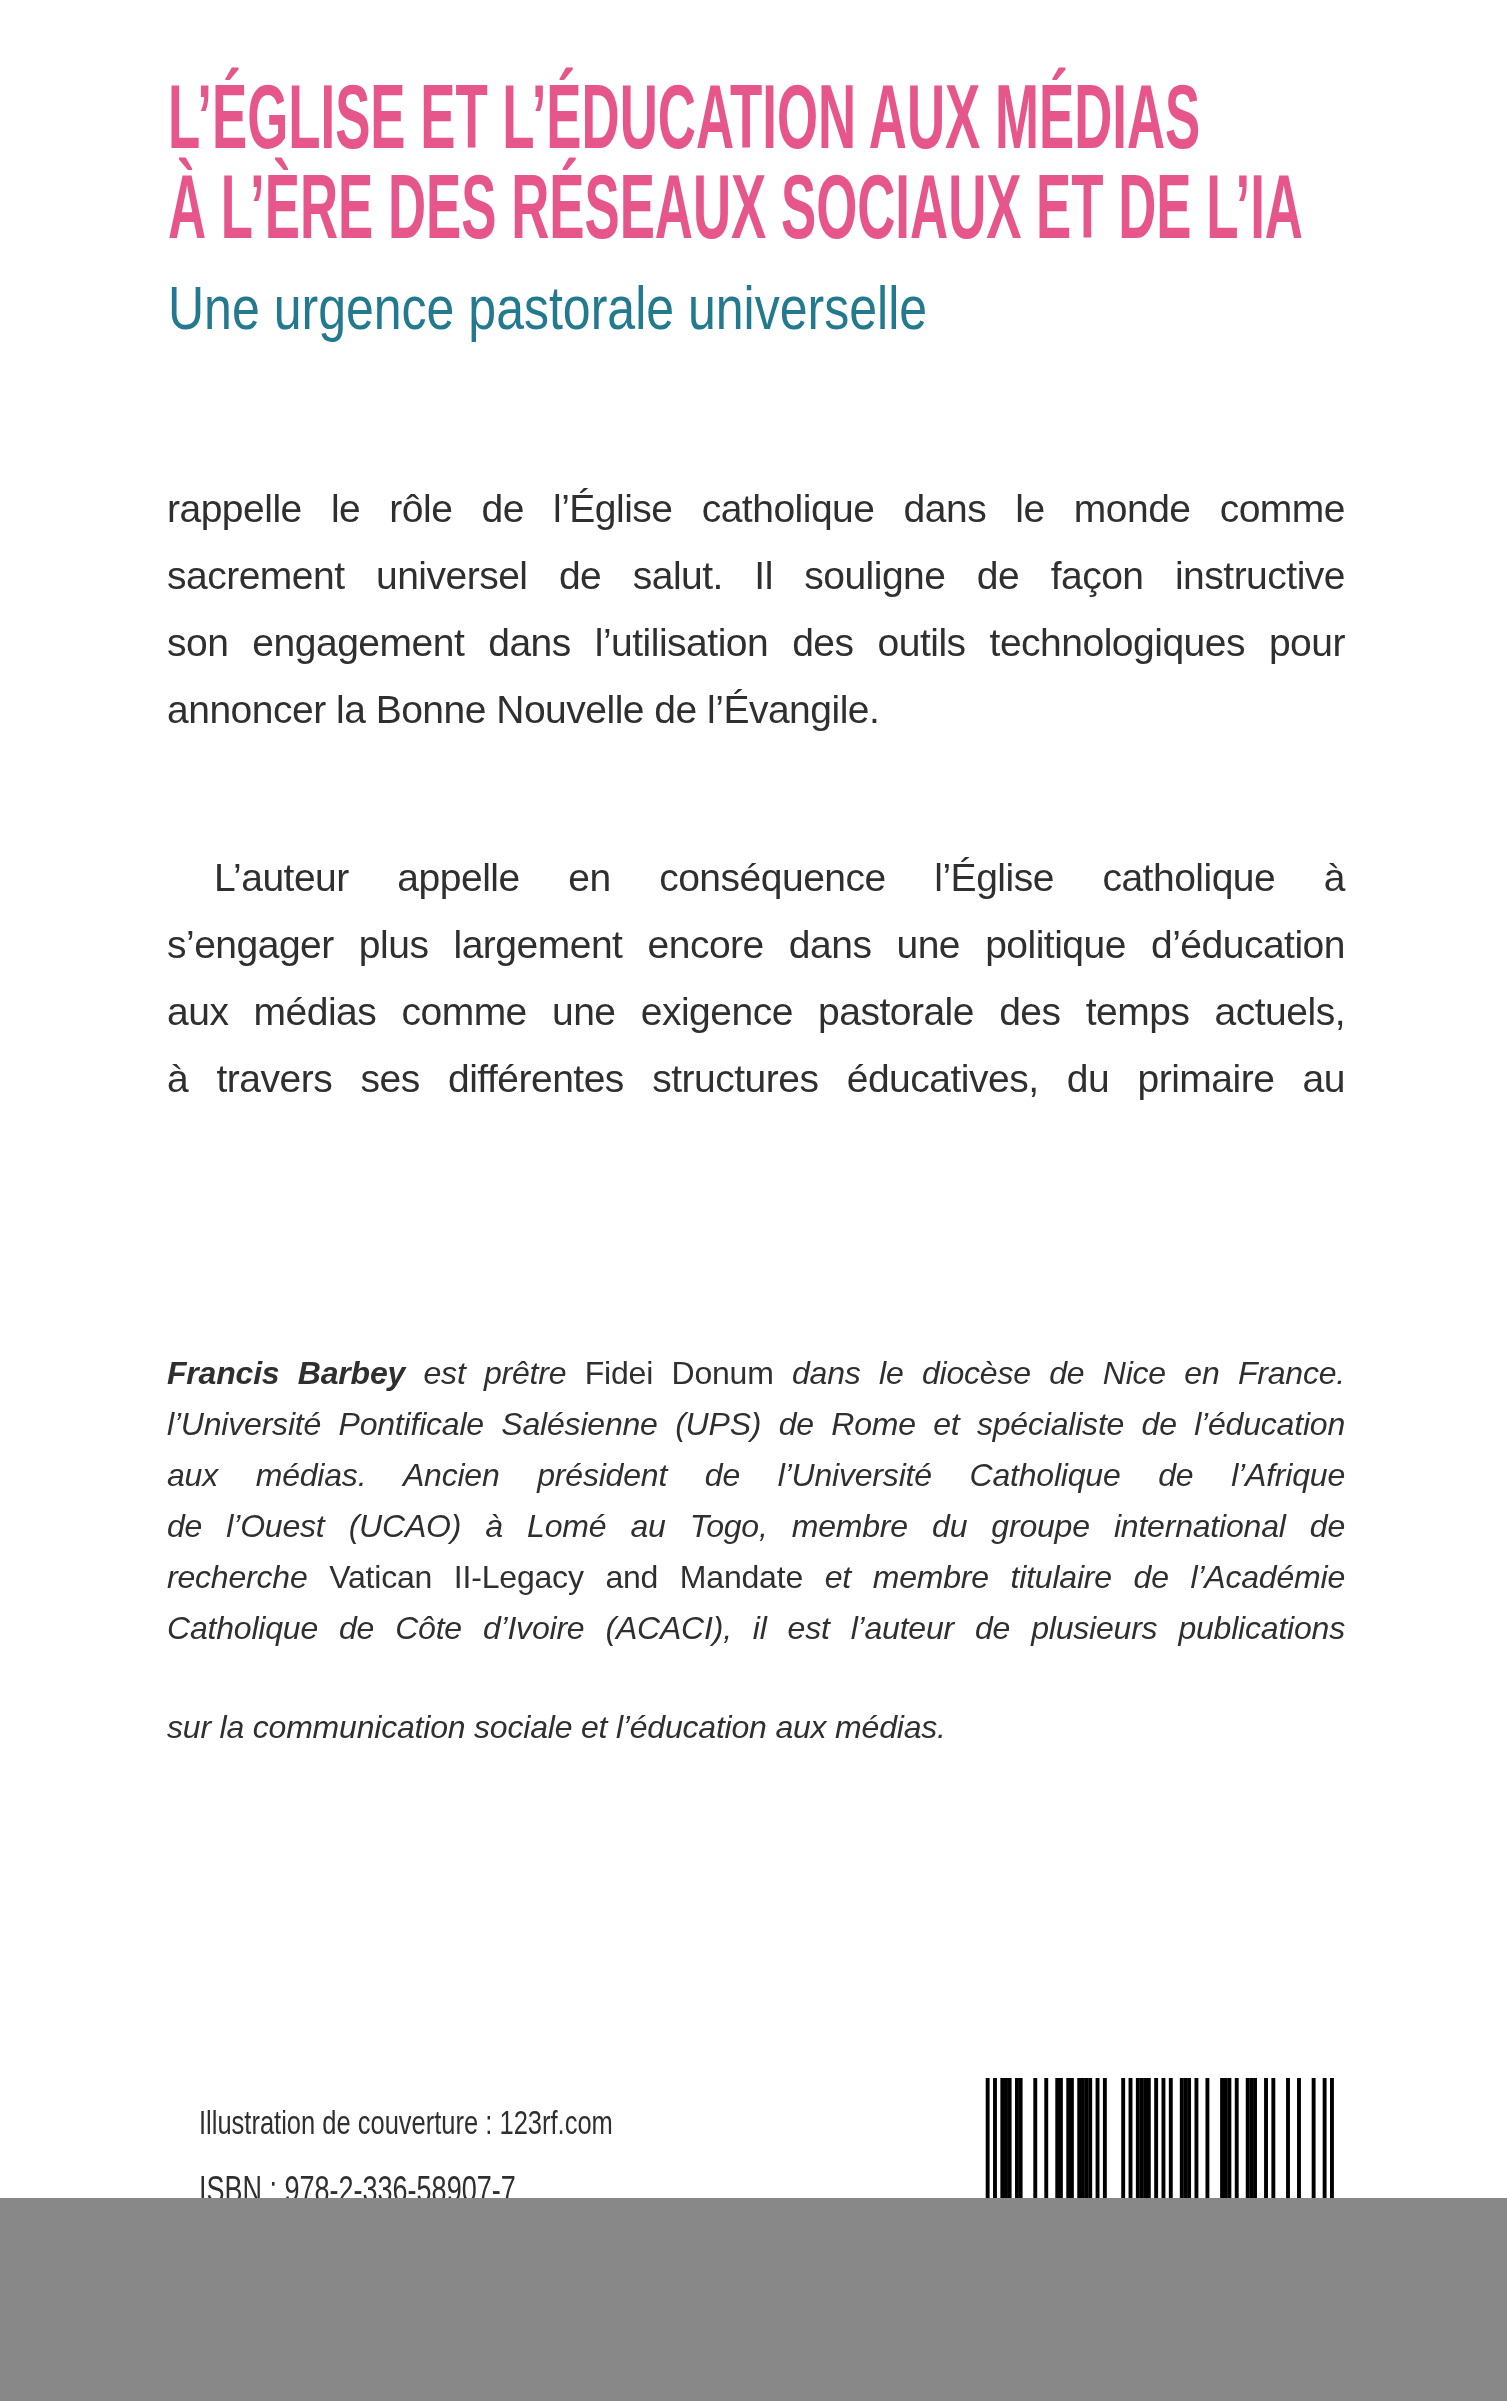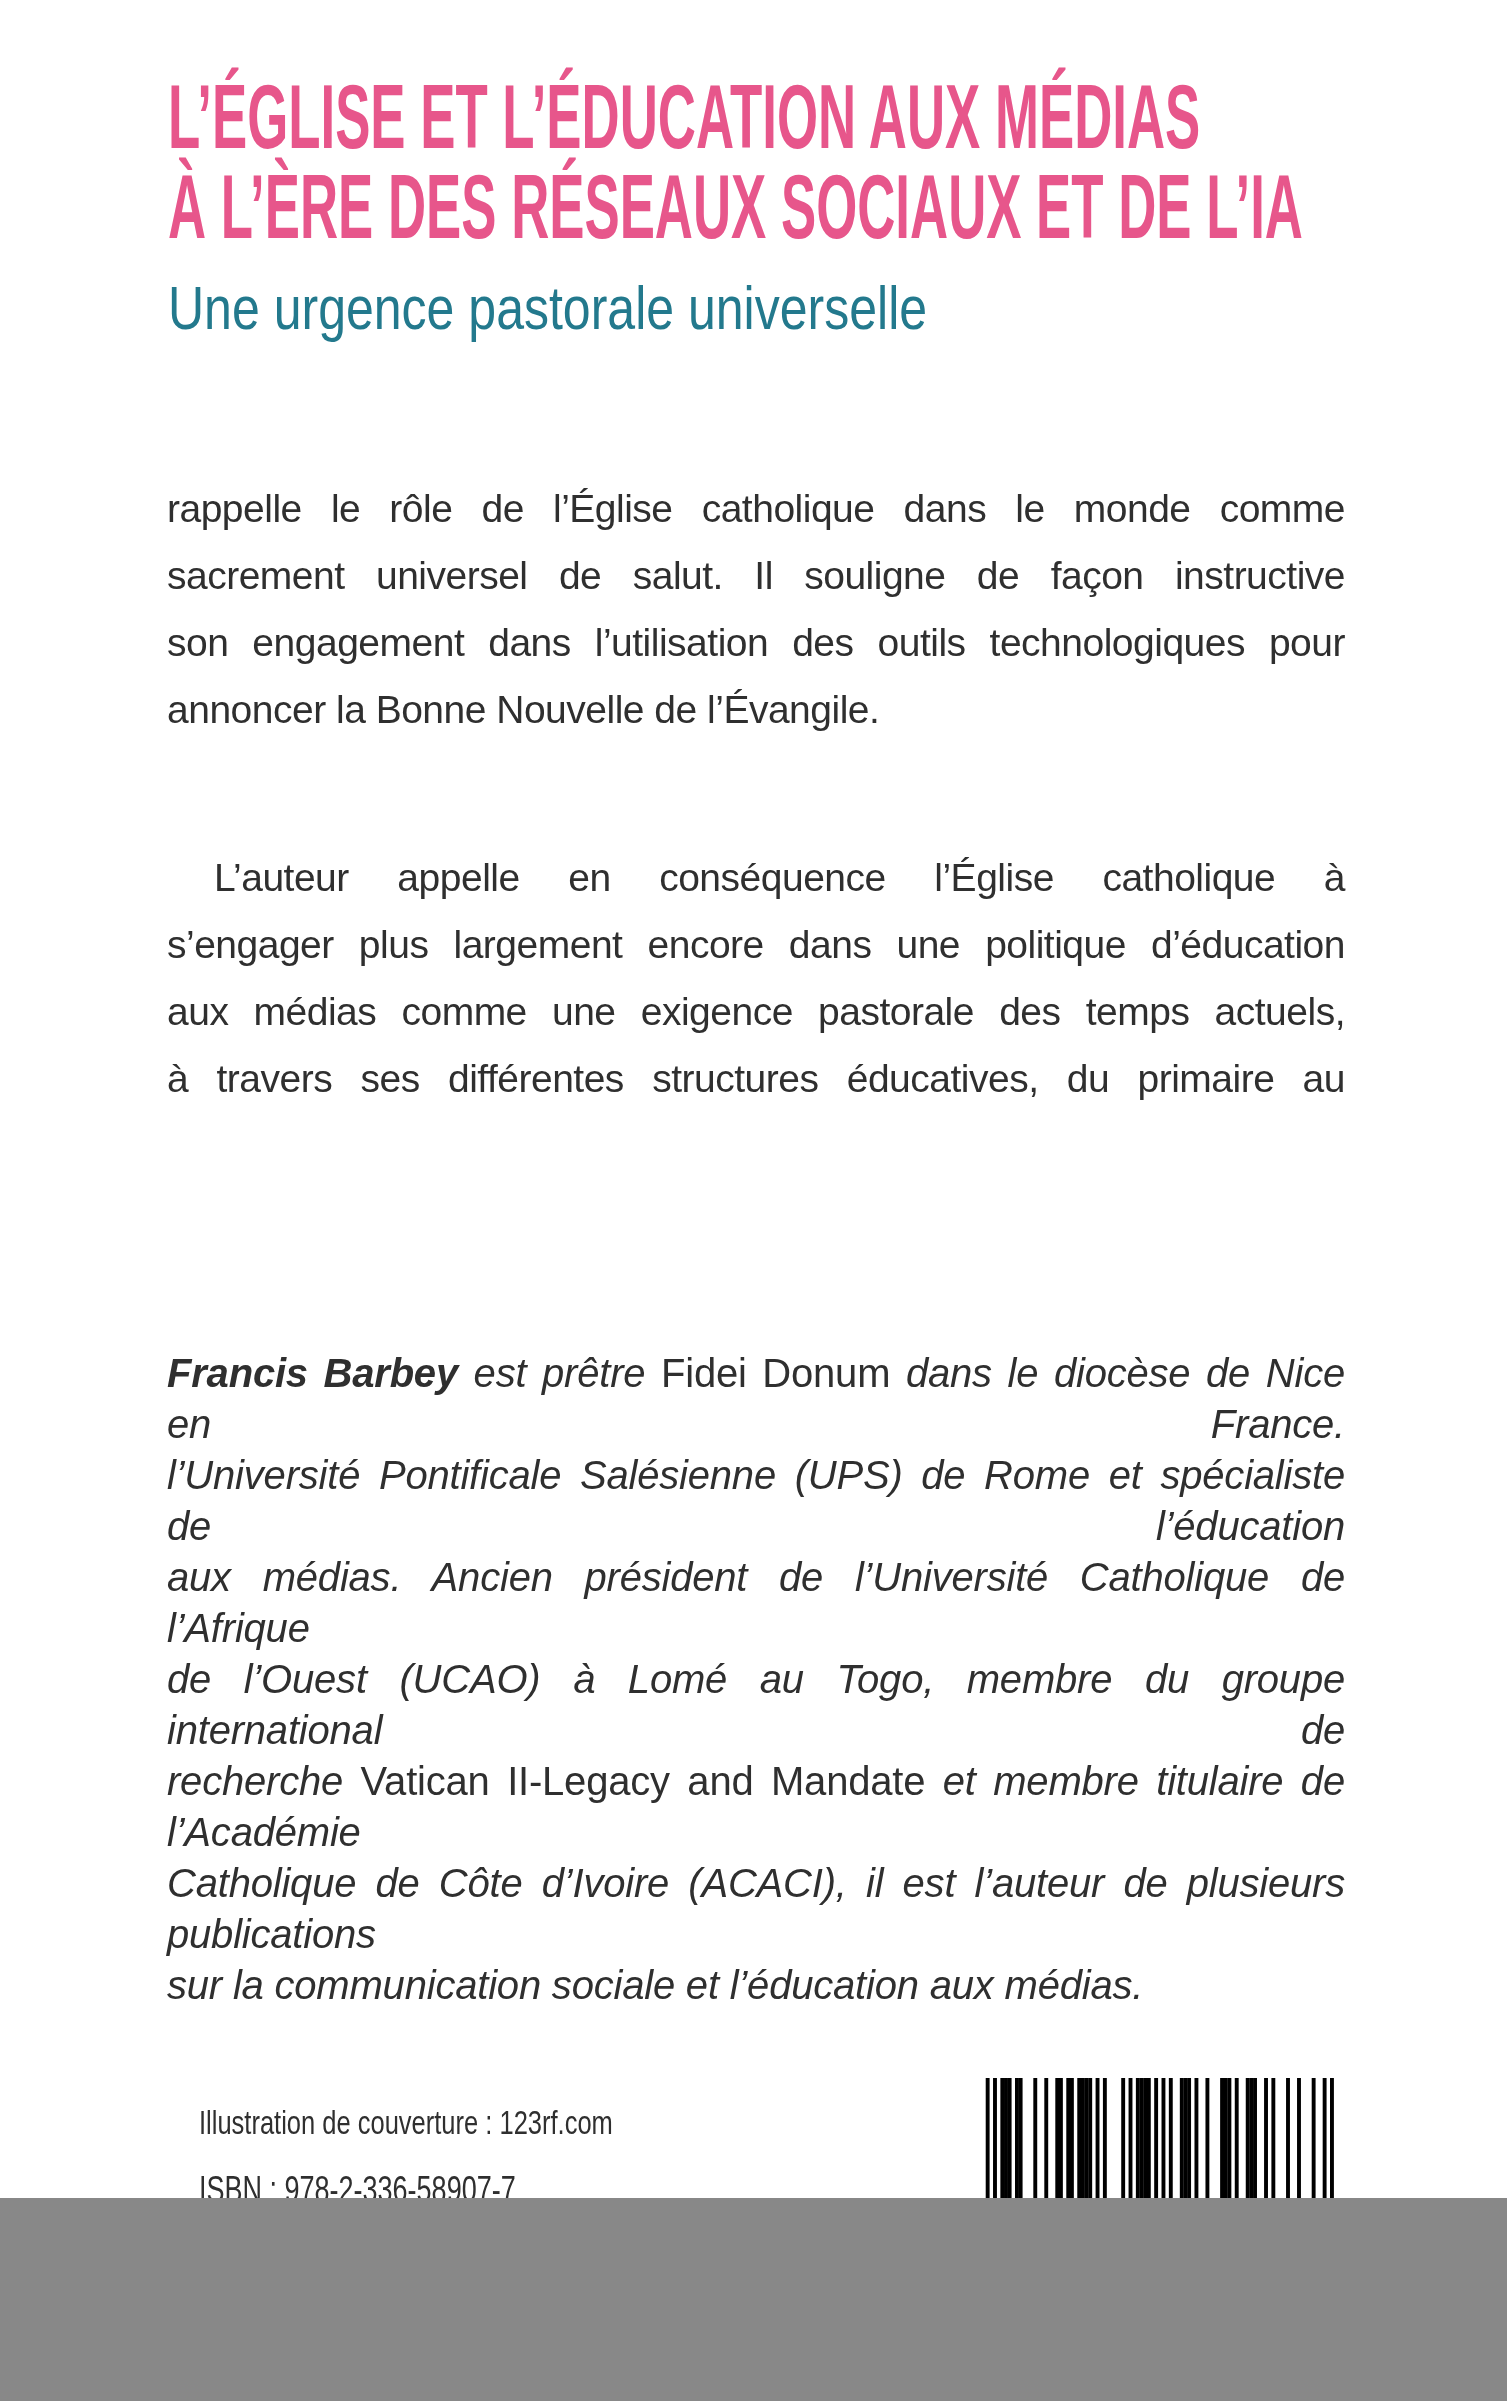--- a/index.html
+++ b/index.html
@@ -37,27 +37,27 @@
     font-weight:400;
   }
   .para-1{top:475px;}
   .para-2{top:844px;}
   .jline{text-align:justify;text-align-last:justify;}
   .jlast{text-align:justify;text-align-last:left;}
   .indent{text-indent:47px;}
   
   .bio{
     position:absolute;left:167px;top:1348px;width:1178px;
-    font-size:40px;line-height:51px;
+    font-size:32px;line-height:51px;
     letter-spacing:-0.2px;
     color:var(--text,#2f2f2f);
     font-style:italic;
   }
   .bio-line{text-align:justify;text-align-last:justify;}
-  .bio-line.jlast{text-align-last:left;}
+  .bio-line.jlast{text-align-last:left;margin-top:48px;}
   .seg-b{font-weight:700;font-style:italic;}
   .seg-i{font-style:italic;}
   .seg-r{font-style:normal;}
   
   .credit{
     position:absolute;left:199px;top:2103px;
     font-size:34px;color:var(--text,#2f2f2f);
     white-space:nowrap;width:max-content;
     transform:scaleX(0.75);transform-origin:0 0;
   }

